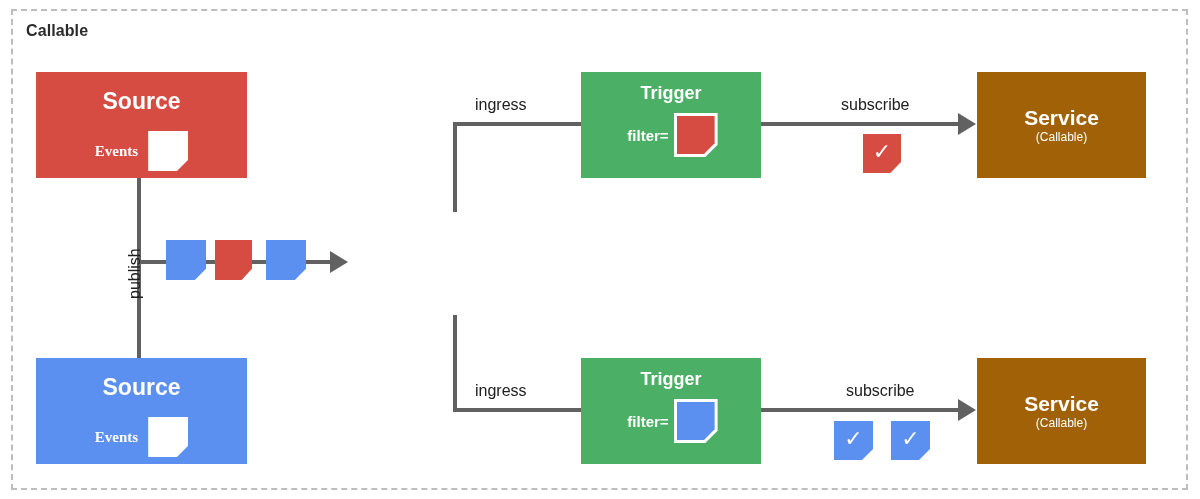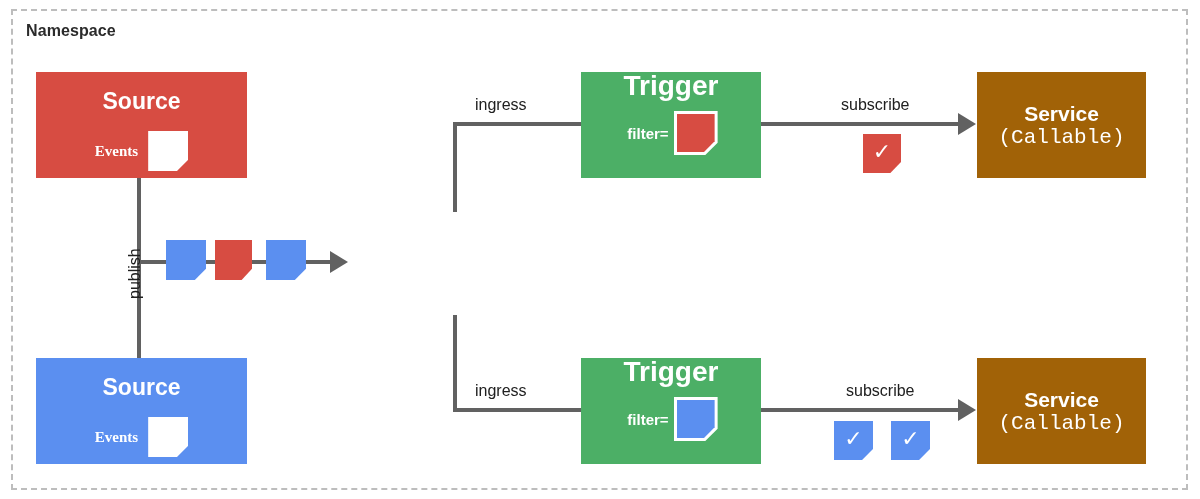--- a/index.html
+++ b/index.html
@@ -84,36 +84,36 @@
     display: flex;
     align-items: center;
     justify-content: center;
   }
   .broker-box .box-title {
     color: #111111;
     font-size: 23px;
     margin: 0;
   }
 
-  .trigger-box .box-title { font-size: 28px; }
+  .trigger-box .box-title { font-size: 18px; margin-top: 12px; }
   .trigger-row {
     display: flex;
     align-items: center;
     gap: 8px;
     margin-top: 14px;
   }
   .trigger-row .lbl {
     font-size: 15px;
     font-weight: bold;
     color: #ffffff;
   }
 
   .service-box { justify-content: center; gap: 3px; }
   .service-box .box-title { font-size: 21px; }
-  .service-box .box-sub { font-size: 21px; font-family: Liberation Mono, monospace; }
+  .service-box .box-sub { font-size: 12px; }
 
   
   .note {
     position: relative;
     display: inline-block;
     box-sizing: border-box;
   }
   .note .body {
     position: absolute;
     inset: 0;
@@ -172,21 +172,21 @@
     transform: rotate(-90deg);
     transform-origin: left top;
   }
 </style>
 </head>
 <body>
 
 <div id="canvas">
 
   <div class="namespace-frame"></div>
-  <div class="namespace-label">Namespace</div>
+  <div class="namespace-label">Callable</div>
 
   <div class="line-v" style="left:137px; top:178px; height:186px;"></div>
   <div class="line-h" style="left:137px; top:260px; width:200px;"></div>
   <div class="arrow-head" style="left:330px; top:251px;"></div>
   <div class="edge-label vertical" style="left:126px; top:299px;">publish</div>
 
   <div class="note" style="left:166px; top:240px; width:40px; height:40px; position:absolute; --note-color:#5b8ff0;">
     <div class="body"></div>
   </div>
   <div class="note" style="left:215px; top:240px; width:37px; height:40px; position:absolute; --note-color:#d74c42;">

